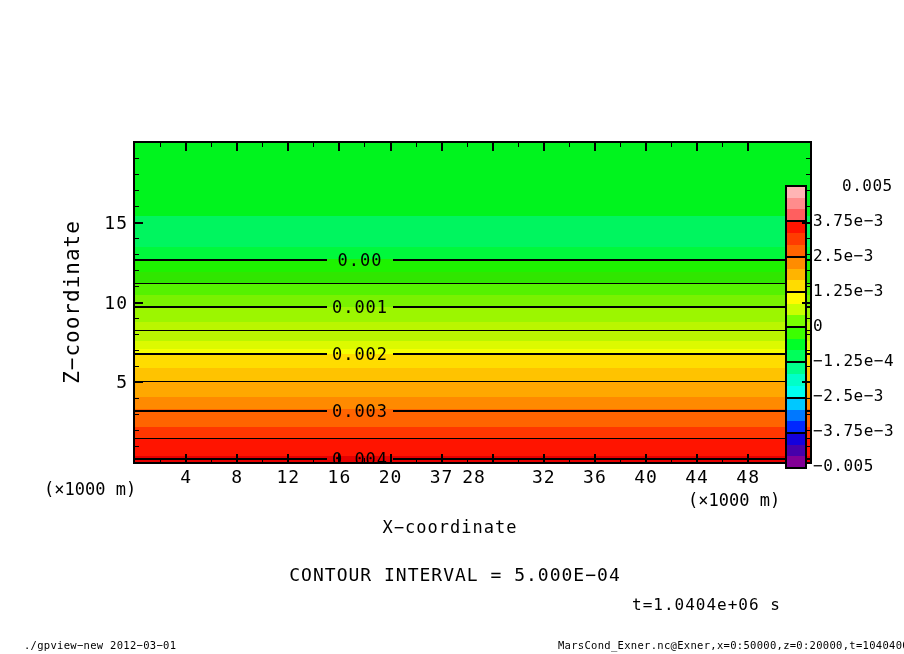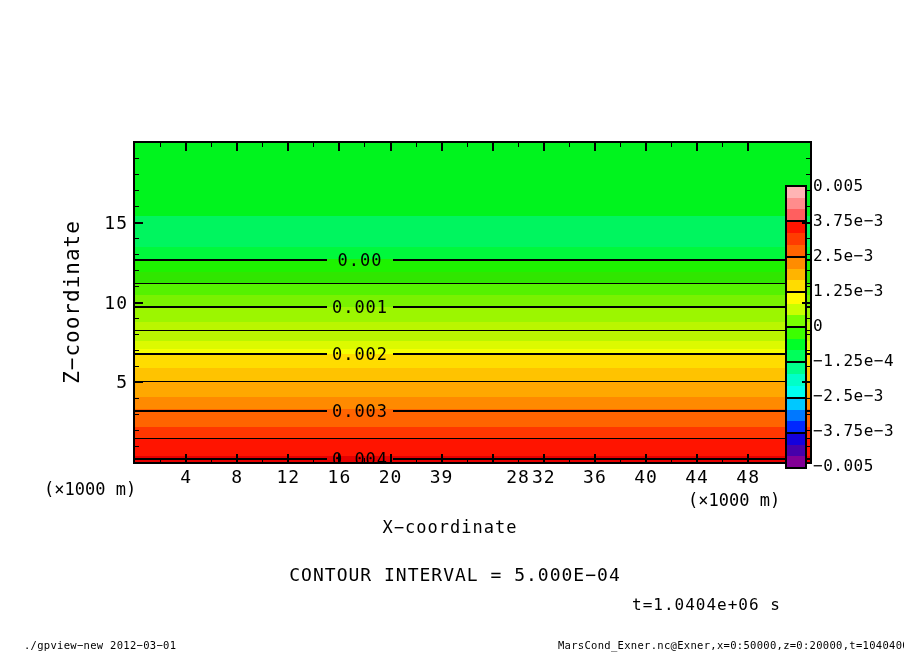--- a/index.html
+++ b/index.html
@@ -216,31 +216,31 @@
   <div class="abs contour-interval">CONTOUR INTERVAL = 5.000E−04</div>
   <div class="abs time-note">t=1.0404e+06 s</div>
   <div class="abs footer footer-left">./gpview−new  2012−03−01</div>
   <div class="abs footer footer-right">MarsCond_Exner.nc@Exner,x=0:50000,z=0:20000,t=1040400</div>
 
 <div class="xticklabel" style="left: 186.1px;">4</div>
     <div class="xticklabel" style="left: 237.2px;">8</div>
     <div class="xticklabel" style="left: 288.3px;">12</div>
     <div class="xticklabel" style="left: 339.4px;">16</div>
     <div class="xticklabel" style="left: 390.5px;">20</div>
-    <div class="xticklabel" style="left: 441.6px;">39</div>
-    <div class="xticklabel" style="left: 518px;">28</div>
+    <div class="xticklabel" style="left: 441.6px;">37</div>
+    <div class="xticklabel" style="left: 474px;">28</div>
     <div class="xticklabel" style="left: 543.8px;">32</div>
     <div class="xticklabel" style="left: 594.9px;">36</div>
     <div class="xticklabel" style="left: 646px;">40</div>
     <div class="xticklabel" style="left: 697.1px;">44</div>
     <div class="xticklabel" style="left: 748.2px;">48</div>
     <div class="yticklabel" style="top: 373.25px;">5</div>
     <div class="yticklabel" style="top: 293.5px;">10</div>
     <div class="yticklabel" style="top: 213.75px;">15</div>
-    <div class="cbarlabel" style="top: 177px;">0.005</div>
+    <div class="cbarlabel" style="top: 177px; margin-left: 29px;">0.005</div>
     <div class="cbarlabel" style="top: 212px;">3.75e−3</div>
     <div class="cbarlabel" style="top: 247px;">2.5e−3</div>
     <div class="cbarlabel" style="top: 282px;">1.25e−3</div>
     <div class="cbarlabel" style="top: 317px;">0</div>
     <div class="cbarlabel" style="top: 352px;">−1.25e−4</div>
     <div class="cbarlabel" style="top: 387px;">−2.5e−3</div>
     <div class="cbarlabel" style="top: 422px;">−3.75e−3</div>
     <div class="cbarlabel" style="top: 457px;">−0.005</div>
   </div>
 

